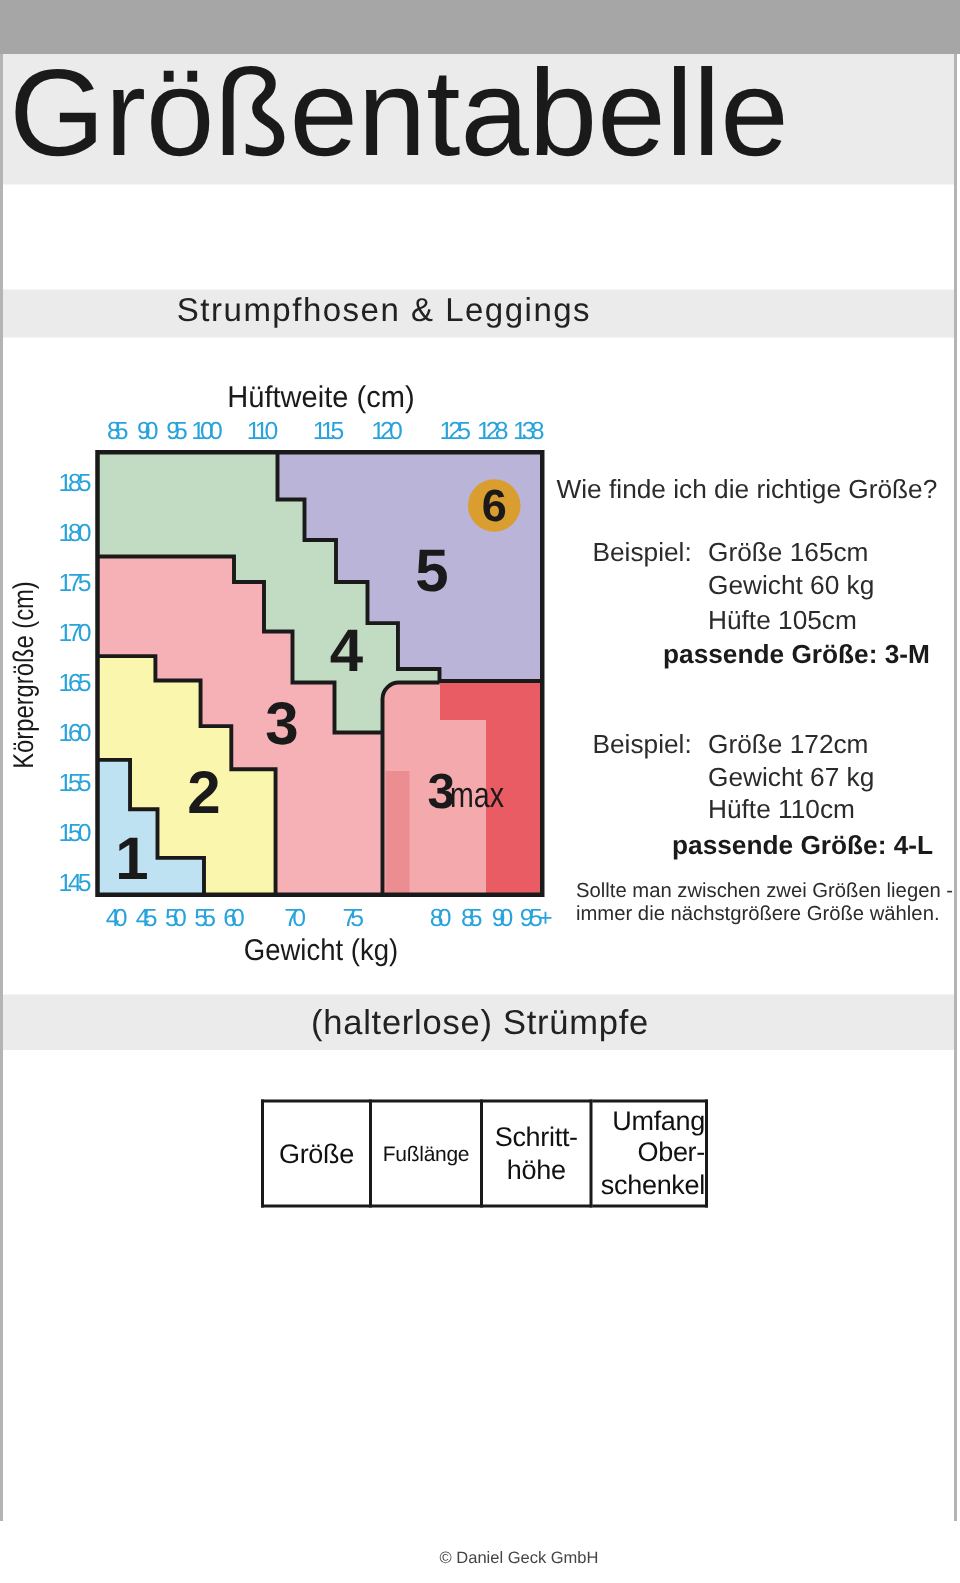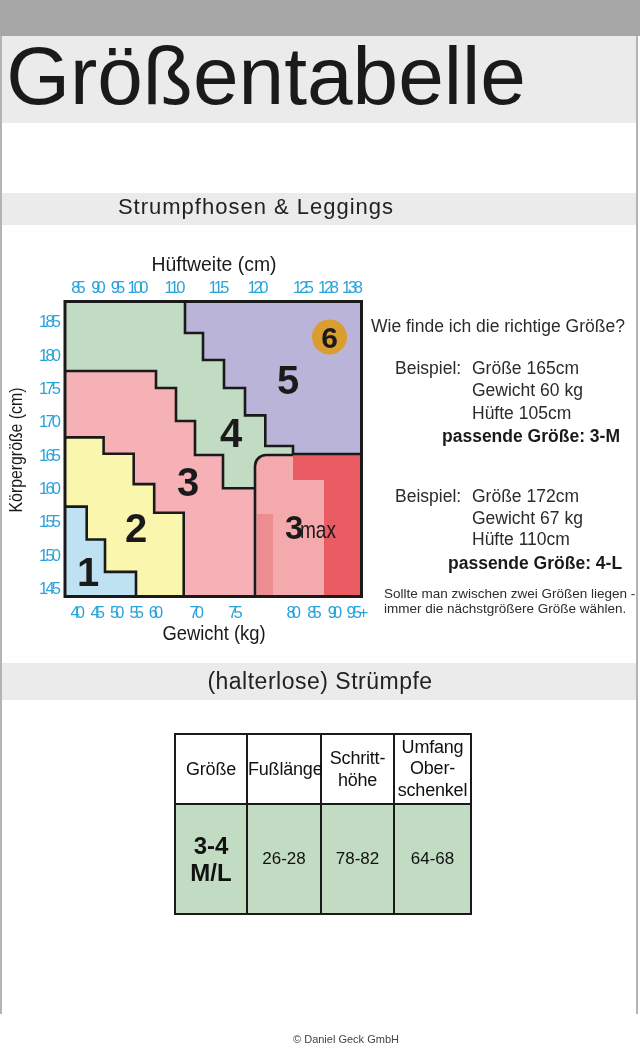--- a/index.html
+++ b/index.html
@@ -141,34 +141,24 @@
       <col style="width:74px">
       <col style="width:73px">
       <col style="width:77px">
     </colgroup>
 
   <tbody>
       <tr style="height:70px;background:#ffffff;">
 
     <td style="border:2px solid #1a1a1a;text-align:center;font-size:18px;color:#111;padding:0;letter-spacing:-0.2px;">Größe</td>
 
-    <td style="border:2px solid #1a1a1a;text-align:center;font-size:18px;color:#111;padding:0;letter-spacing:-0.2px;">Fußlänge</td>
+    <td style="border:2px solid #1a1a1a;text-align:center;font-size:14px;color:#111;padding:0;letter-spacing:-0.2px;">Fußlänge</td>
 
     <td style="border:2px solid #1a1a1a;text-align:center;font-size:18px;color:#111;line-height:22px;padding:0;letter-spacing:-0.2px;">Schritt-<br>höhe</td>
 
-    <td style="border:2px solid #1a1a1a;text-align:center;font-size:18px;color:#111;line-height:21.5px;padding:0;letter-spacing:-0.2px;">Umfang<br>Ober-<br>schenkel</td>
+    <td style="border:2px solid #1a1a1a;text-align:right;font-size:18px;color:#111;line-height:21.5px;padding:0;letter-spacing:-0.2px;">Umfang<br>Ober-<br>schenkel</td>
   </tr>
 
 
-  <tr style="height:110px;background:#c1dcc2;">
-
-    <td style="border:2px solid #1a1a1a;text-align:center;font-size:24px;font-weight:bold;color:#111;line-height:27.5px;padding:0;">3-4<br>M/L</td>
-
-    <td style="border:2px solid #1a1a1a;text-align:center;font-size:17px;color:#111;padding:0;">26-28</td>
-
-    <td style="border:2px solid #1a1a1a;text-align:center;font-size:17px;color:#111;padding:0;">78-82</td>
-
-    <td style="border:2px solid #1a1a1a;text-align:center;font-size:17px;color:#111;padding:0;">64-68</td>
-  </tr>
 </tbody>
   </table>
 
 <div class="abs" style="left:0;top:1033px;width:640px;font-size:11px;color:#444;text-align:center;margin-left:26px;">© Daniel Geck GmbH</div>
 
 </body></html>

